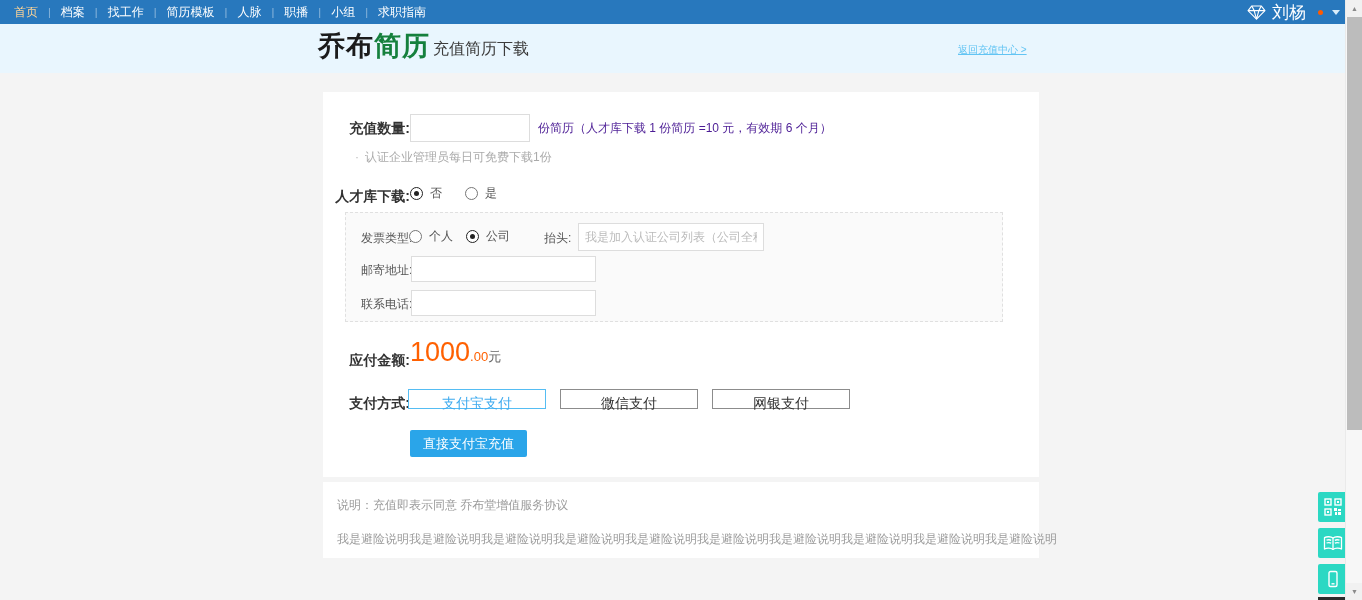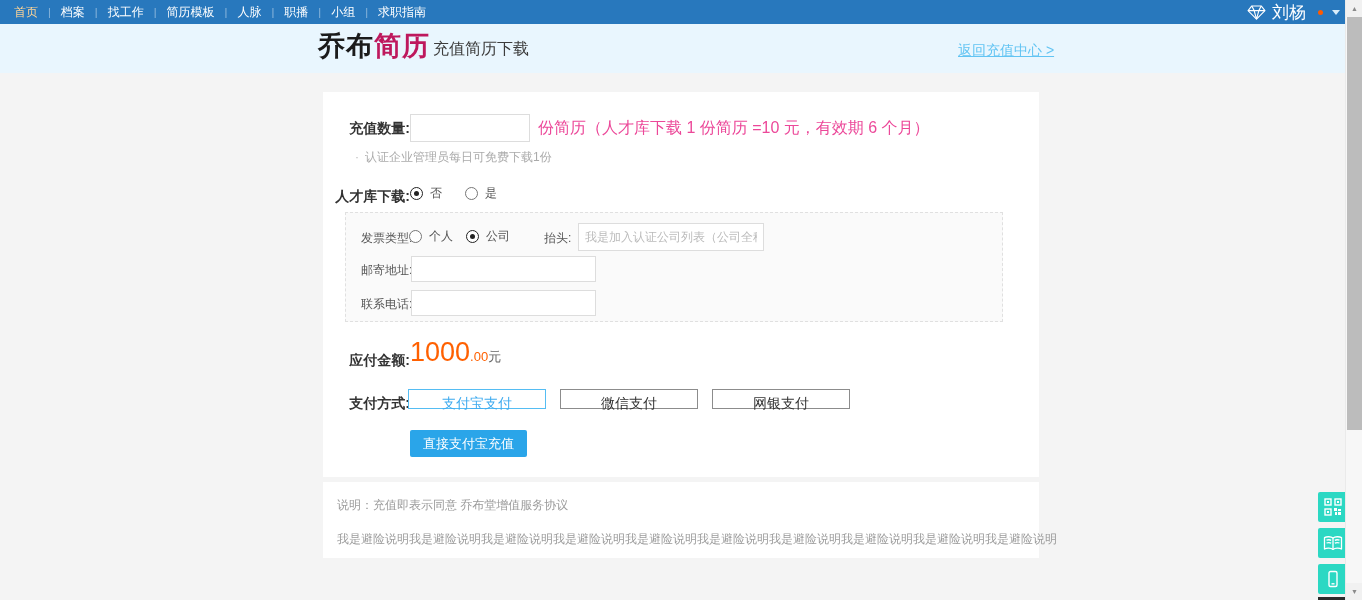--- a/index.html
+++ b/index.html
@@ -21,31 +21,31 @@
   .topnav .sep { color:rgba(255,255,255,.45); margin:0 10px; font-size:11px; }
   .nav-user { position:absolute; top:0; right:22px; height:24px; display:flex; align-items:center; }
   .nav-user .gem { width:19px; height:15px; margin-right:6px; }
   .nav-user .uname { font-size:17px; color:#fff; }
   .nav-user .odot { width:5px; height:5px; border-radius:50%; background:#ff5a00; margin:0 9px 0 12px; }
   .nav-user .caret { width:0; height:0; border-left:4px solid transparent; border-right:4px solid transparent; border-top:5px solid #d9ecf9; }
   
   .subheader { position:absolute; top:24px; left:0; width:1345px; height:49px; background:#e9f6fe; }
   .logo { position:absolute; left:318px; top:31px; font-size:27px; font-weight:bold; letter-spacing:1px; line-height:30px; }
   .logo .lg-b { color:#1b1b1b; }
-  .logo .lg-a { color:#be185d;text-align:center; }
+  .logo .lg-a { color:#15803d;text-align:center; }
   .page-title { position:absolute; left:433px; top:40px; font-size:16px; color:#3c3c3c; line-height:18px; }
-  .back-link { position:absolute; left:958px; top:42px; font-size:14px; color:#62c4f3; text-decoration:underline; cursor:pointer; line-height:16px; }
+  .back-link { position:absolute; left:958px; top:42px; font-size:10px; color:#62c4f3; text-decoration:underline; cursor:pointer; line-height:16px; }
   
   .card-main { position:absolute; left:323px; top:92px; width:716px; height:385px; background:#fff; }
   .card-footer { position:absolute; left:323px; top:482px; width:716px; height:76px; background:#fff; }
   
   .f-label { position:absolute; left:0; width:87px; text-align:right; font-size:14px; font-weight:bold; color:#333; line-height:16px; }
   .txt-input { position:absolute; border:1px solid #ddd; background:#fff; font-size:12px; color:#333; padding:0 6px; outline:none; }
   .txt-input::placeholder { color:#bbb; }
-  .suffix { position:absolute; left:215px; top:28px; font-size:16px; color:#ec4899; line-height:16px; }
+  .suffix { position:absolute; left:215px; top:28px; font-size:12px; color:#4c1d95; line-height:16px; }
   .note { position:absolute; left:32px; top:58px; font-size:12px; color:#aaa; line-height:14px; }
   .note .bullet { margin-right:6px; color:#bbb; }
   .radio-wrap { position:absolute; display:flex; align-items:center; cursor:pointer; }
   .radio { width:13px; height:13px; border:1px solid #777; border-radius:50%; background:#fff; position:relative; flex:none; }
   .radio.checked { border-color:#222; }
   .radio.checked::after { content:""; position:absolute; left:3px; top:3px; width:5px; height:5px; border-radius:50%; background:#222; }
   .radio-lb { font-size:12px; color:#555; margin-left:7px; line-height:14px; }
   .invoice-box { position:absolute; left:22px; top:120px; width:658px; height:110px; background:#fafafa; border:1px dashed #e0e0e0; }
   .b-label { position:absolute; font-size:12px; color:#555; line-height:14px; }
   

